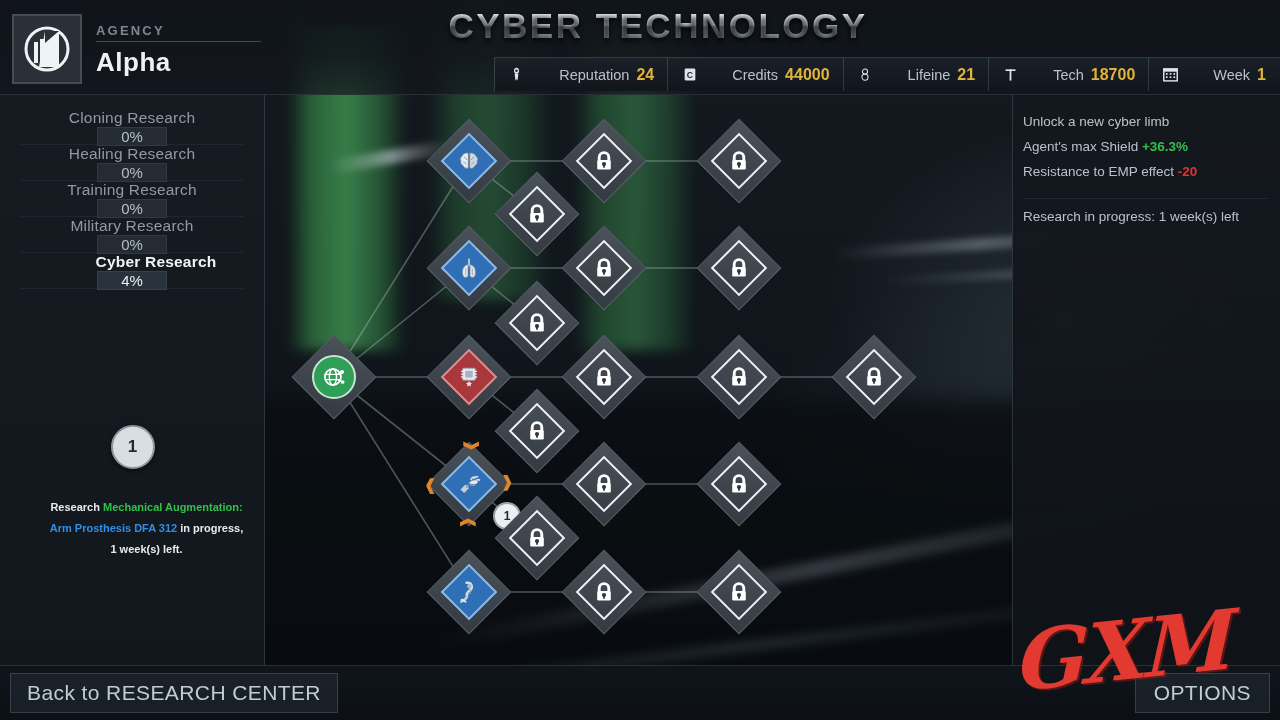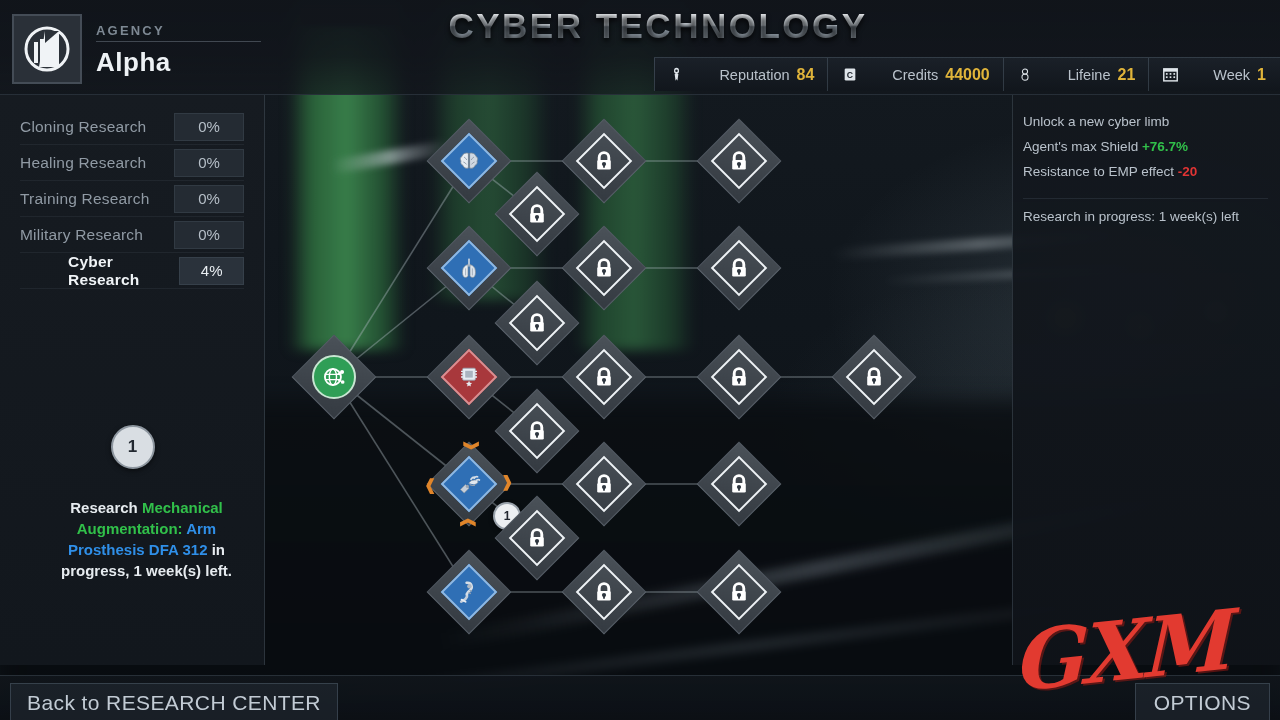--- a/index.html
+++ b/index.html
@@ -93,41 +93,42 @@
   
   #sidebar{
     position:absolute; left:0; top:95px; width:265px; height:570px; z-index:15;
     background:linear-gradient(180deg,#161b21 0%,#12171d 100%);
     border-right:1px solid rgba(110,128,145,.28);
   }
   .res-row{
     display:flex; align-items:center; justify-content:space-between;
     height:36px; margin:0 20px; padding:0;
     border-bottom:1px solid rgba(110,125,140,.13);
+    flex-direction:column;
   }
   .res-row:first-child{ margin-top:14px; }
   .res-name{ font-size:15.5px; color:#909aa4; letter-spacing:.2px;}
   .res-row.active .res-name{ color:#f0f4f7; font-weight:bold;margin-left:48px;}
   .res-pct{
     width:70px; height:28px; background:#242b33; border:1px solid rgba(110,128,145,.18);
     display:flex; align-items:center; justify-content:center;
     font-size:15px; color:#b6bfc8;
   }
   .res-row.active .res-pct{ color:#e9eef2; background:#2a323b;}
 
   #progress-block{ position:absolute; left:0; top:330px; width:265px; text-align:center; }
   #clock-badge{
     width:44px; height:44px; margin:0 auto 28px; border-radius:50%;
     background:#d9dee3; border:2px solid #8d969f;
     display:flex; align-items:center; justify-content:center;
     color:#222830; font-weight:bold; font-size:17px;
     box-shadow:0 2px 5px rgba(0,0,0,.5);
   }
   #progress-text{
-    font-size:15px; line-height:21px; font-weight:bold; padding:0 18px; color:#e6ebef;margin-left:28px;
+    font-size:11px; line-height:21px; font-weight:bold; padding:0 18px; color:#e6ebef;margin-left:28px;
   }
   .c-green{ color:#31c04a; }
   .c-blue{ color:#2f8fe8; }
 
   
   #rightpanel{
     position:absolute; right:0; top:95px; width:268px; height:570px; z-index:15;
     background:linear-gradient(180deg,rgba(19,24,30,.96),rgba(15,19,25,.93));
     border-left:1px solid rgba(110,128,145,.28);
     padding:10px 12px 0 10px;
@@ -180,21 +181,21 @@
   .br-r{ right:-15px; top:50%; transform:translateY(-50%) rotate(180deg); }
   .node-clock{
     position:absolute; right:-22px; bottom:-16px; width:28px; height:28px; border-radius:50%;
     background:#eceff2; border:2px solid #9aa3ac; color:#222830;
     display:flex; align-items:center; justify-content:center; font-size:12px; font-weight:bold;
     box-shadow:0 2px 4px rgba(0,0,0,.55);
   }
 
   
   #bottombar{
-    position:absolute; left:0; bottom:0; width:1280px; height:45px; z-index:25;
+    position:absolute; left:0; bottom:0; width:1280px; height:55px; z-index:25;
     background:linear-gradient(180deg,rgba(16,21,27,.93),rgba(12,16,21,.98));
     border-top:1px solid rgba(120,140,160,.25);
   }
   #back-btn{
     position:absolute; left:10px; top:7px; height:40px; padding:0 16px;
     display:flex; align-items:center; font-size:21px; color:#c2cbd4;
     background:rgba(36,44,53,.55); border:1px solid rgba(120,140,160,.30);
     letter-spacing:.4px; cursor:pointer;
   }
   #options-btn{
@@ -567,41 +568,52 @@
   <div id="stats">
       <div class="stat">
         <span class="sicon">
           <svg viewBox="0 0 24 24" width="15" height="17">
             <ellipse cx="12" cy="6" rx="4" ry="5" fill="#dfe5ea"></ellipse>
             <circle cx="12" cy="6" r="2" fill="#1a2028"></circle>
             <path d="M9 11 L15 11 L13.5 22 L12 19 L10.5 22 Z" fill="#dfe5ea"></path>
           </svg>
         </span>
         <span class="stat-label">Reputation</span>
-        <span class="stat-value">84</span>
+        <span class="stat-value">24</span>
       </div>
       <div class="stat">
         <span class="sicon">
           <svg viewBox="0 0 24 24" width="16" height="17">
             <rect x="4" y="3" width="16" height="18" rx="2" fill="#dfe5ea"></rect>
             <text x="12" y="17" font-size="13" font-family="Liberation Sans" font-weight="bold" text-anchor="middle" fill="#1a2028">C</text>
           </svg>
         </span>
         <span class="stat-label">Credits</span>
         <span class="stat-value">44000</span>
       </div>
       <div class="stat">
         <span class="sicon">
           <svg viewBox="0 0 24 24" width="14" height="19">
             <circle cx="12" cy="7" r="4.4" fill="none" stroke="#dfe5ea" stroke-width="1.8"></circle>
             <circle cx="12" cy="16.5" r="5.2" fill="none" stroke="#dfe5ea" stroke-width="1.8"></circle>
           </svg>
         </span>
         <span class="stat-label">Lifeine</span>
         <span class="stat-value">21</span>
+      </div>
+      <div class="stat">
+        <span class="sicon">
+          <svg viewBox="0 0 24 24" width="15" height="18">
+            <rect x="4" y="3" width="16" height="2.6" fill="#dfe5ea"></rect>
+            <rect x="10.6" y="3" width="2.8" height="18" fill="#dfe5ea"></rect>
+            <path d="M10.6 18 q1.4 3 2.8 0 z" fill="#dfe5ea"></path>
+          </svg>
+        </span>
+        <span class="stat-label">Tech</span>
+        <span class="stat-value">18700</span>
       </div>
       <div class="stat">
         <span class="sicon">
           <svg viewBox="0 0 24 24" width="17" height="17">
             <rect x="2.5" y="4" width="19" height="17" fill="none" stroke="#dfe5ea" stroke-width="2"></rect>
             <rect x="2.5" y="4" width="19" height="4" fill="#dfe5ea"></rect>
             <g fill="#dfe5ea">
               <rect x="5.5" y="10" width="2.4" height="2.4"></rect>
               <rect x="10.8" y="10" width="2.4" height="2.4"></rect>
               <rect x="16.1" y="10" width="2.4" height="2.4"></rect>
@@ -645,21 +657,21 @@
     <div id="clock-badge">1</div>
     <div id="progress-text">
       <span>Research </span><span class="c-green">Mechanical Augmentation:</span><span class="c-blue"> Arm Prosthesis DFA 312</span><span> in progress, 1 week(s) left.</span>
     </div>
   </div>
 </div>
 
 <div id="rightpanel">
   <div id="tech-lines">
       <div class="tech-line"><span>Unlock a new cyber limb</span></div>
-      <div class="tech-line"><span>Agent's max Shield </span><span class="c-pos">+76.7%</span></div>
+      <div class="tech-line"><span>Agent's max Shield </span><span class="c-pos">+36.3%</span></div>
       <div class="tech-line"><span>Resistance to EMP effect </span><span class="c-neg">-20</span></div>
     </div>
   <div id="tech-status">Research in progress: 1 week(s) left</div>
 </div>
 
 <div id="bottombar">
   <div id="back-btn">Back to RESEARCH CENTER</div>
   <div id="options-btn">OPTIONS</div>
 </div>
 <div id="watermark">GXM</div>

